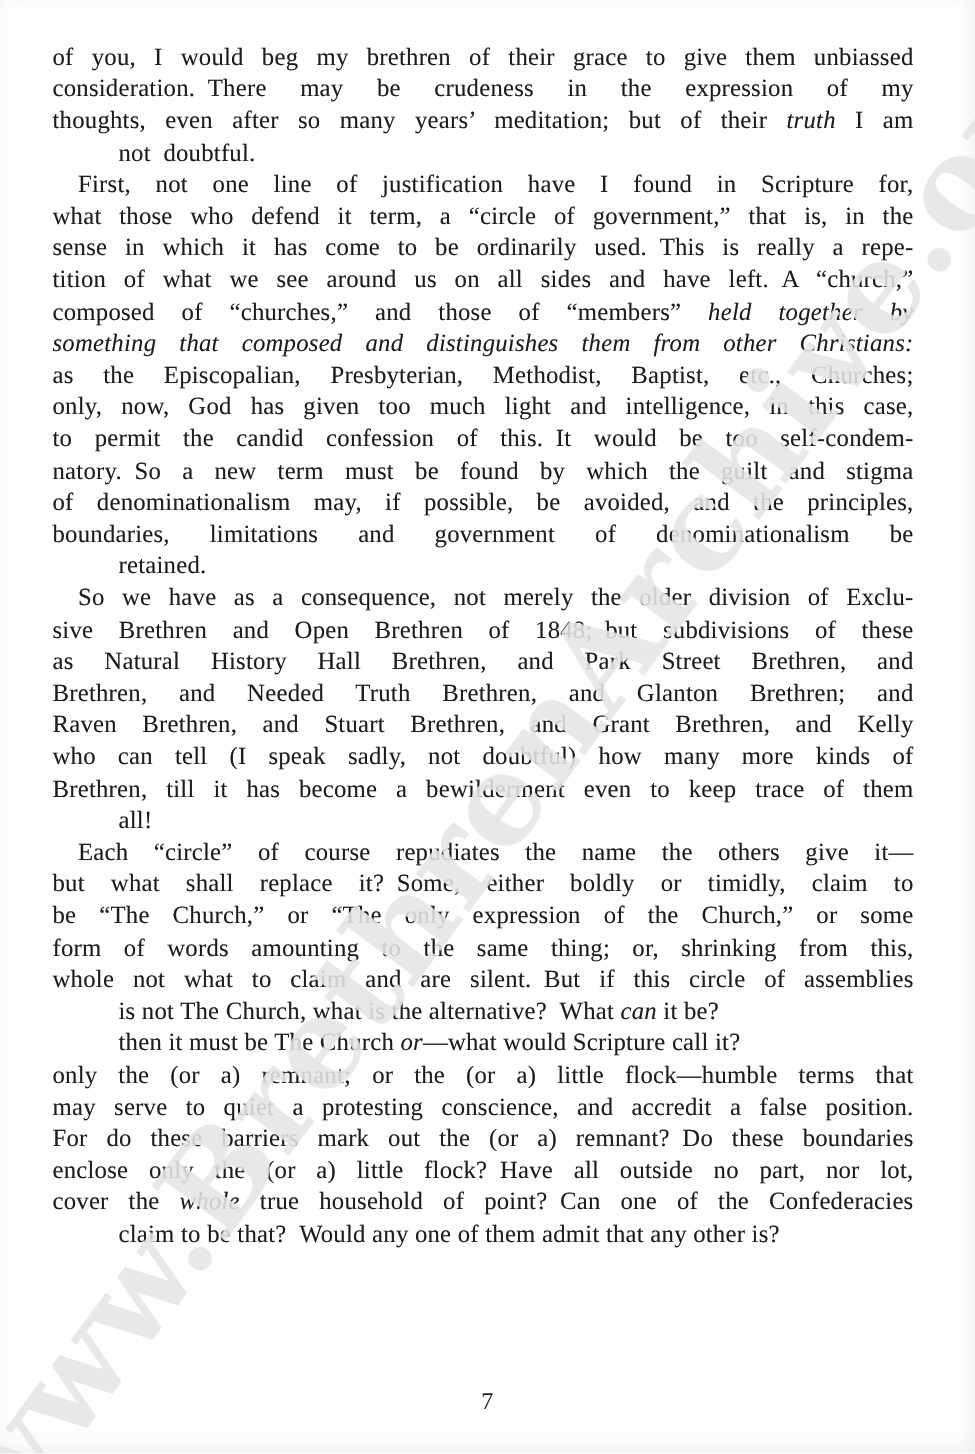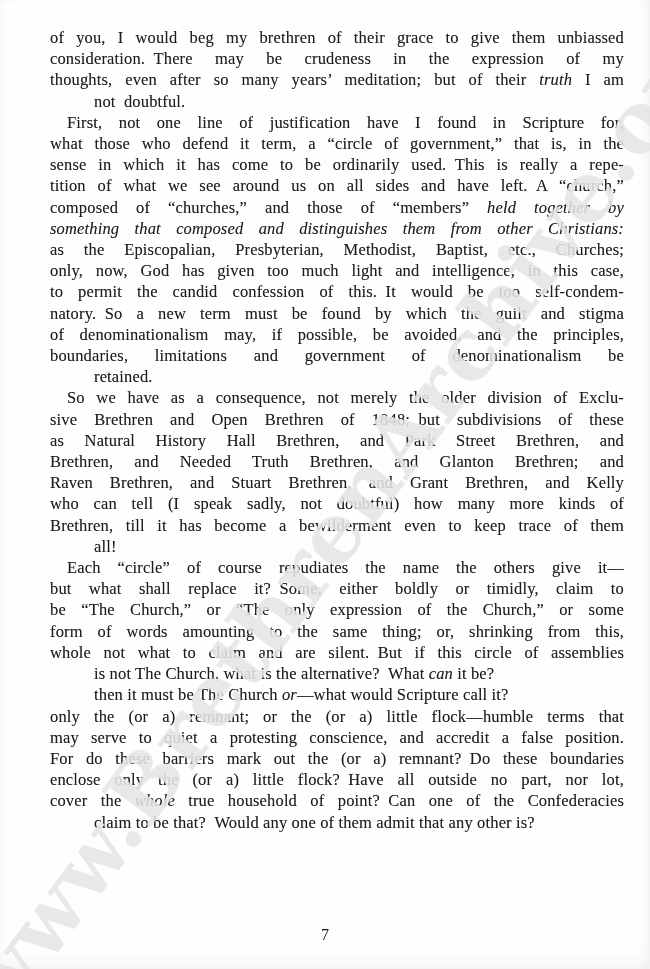--- a/index.html
+++ b/index.html
@@ -11,21 +11,21 @@
     position: relative;
     width: 650px;
     height: 969px;
     background: #fefefe;
     overflow: hidden;
     font-family: "Liberation Serif", serif;
     box-shadow: inset 0 -8px 14px rgba(0,0,0,0.035), inset -6px 0 10px rgba(0,0,0,0.025);
   }
   .text-block {
     position: absolute;
-    left: 50px;
+    left: 35px;
     top: 27px;
     width: 574px;
     color: #1d1d1d;
     font-size: 16.5px;
     line-height: 21.2px;
     letter-spacing: 0.15px;
     text-shadow: 0 0 0.4px rgba(0,0,0,0.35);
   }
   .line {
     text-align: justify;

